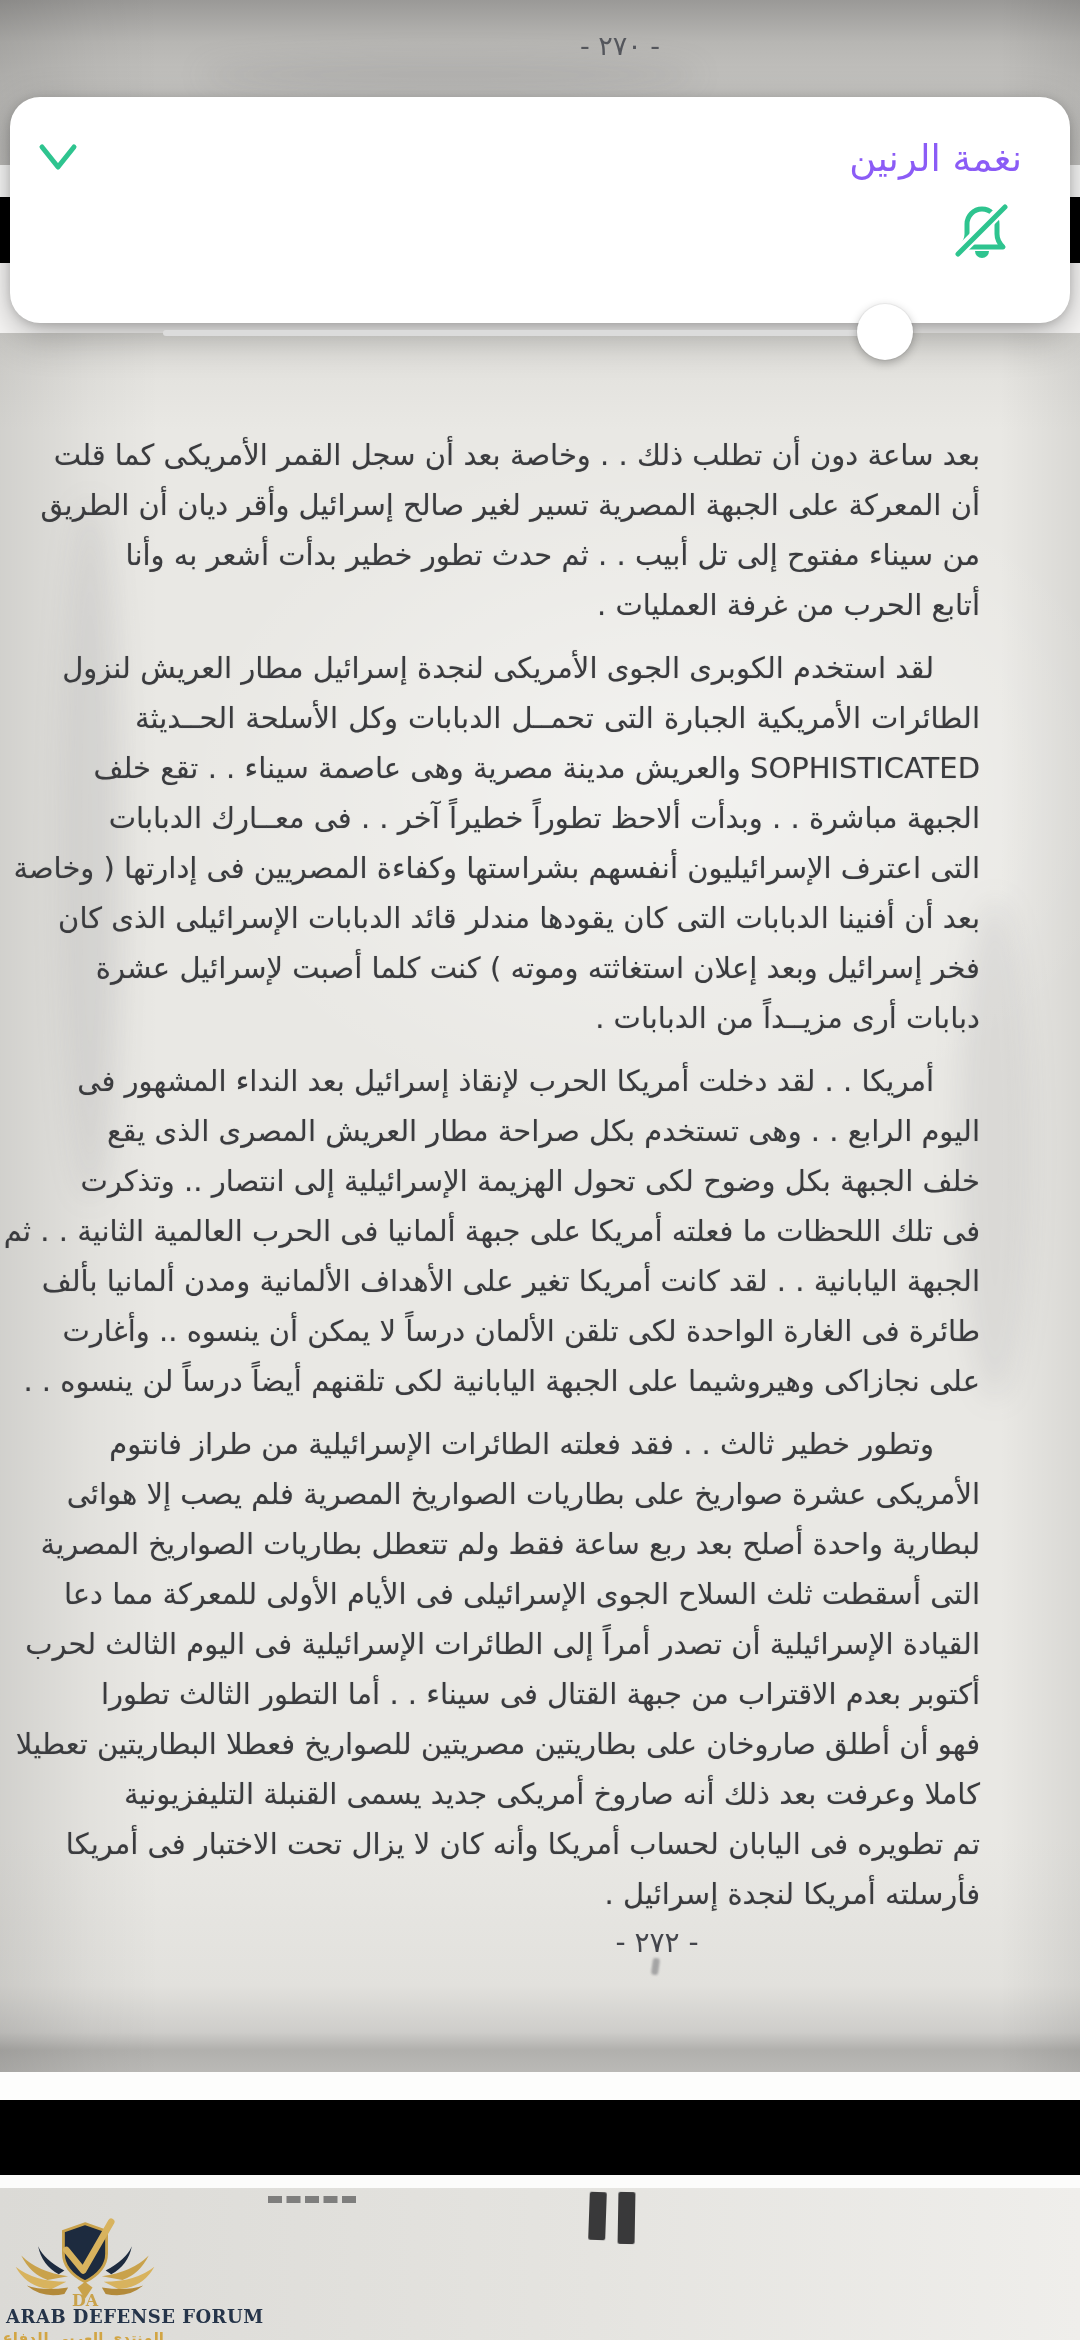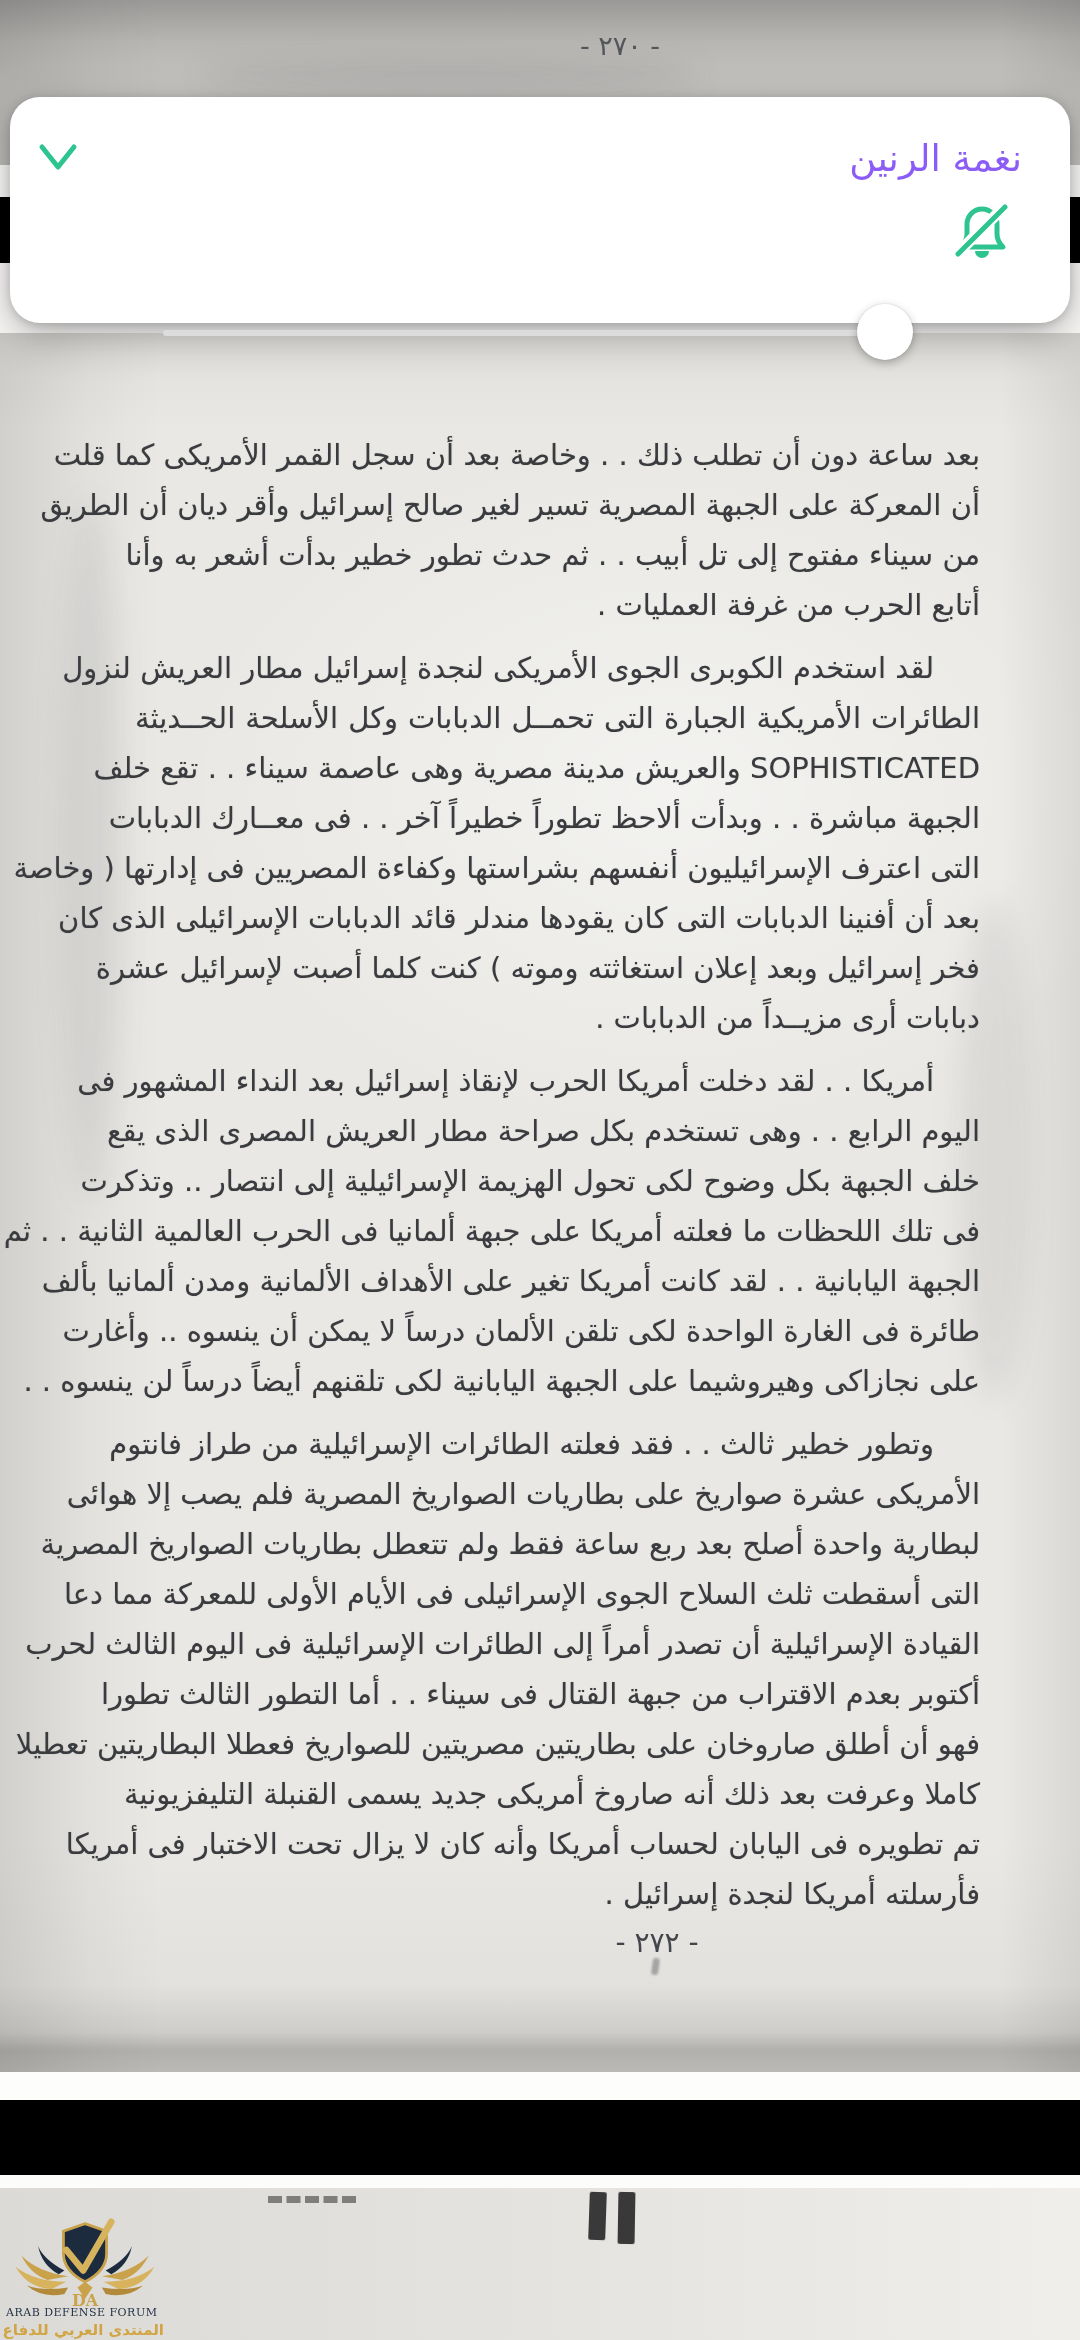--- a/index.html
+++ b/index.html
@@ -67,21 +67,21 @@
     border-top:7px dashed #2f2f31;opacity:.55;filter:blur(.5px);
   }
   .bar-artifact{position:absolute;top:4px;width:17px;height:48px;background:#141416;opacity:.82;border-radius:2px;filter:blur(.6px);}
   .bar-artifact.b1{left:589px;transform:rotate(2deg);}
   .bar-artifact.b2{left:618px;transform:rotate(1deg);height:52px;}
 
   
   .logo{position:absolute;left:6px;top:30px;width:158px;}
   .logo svg{display:block;margin:0 auto;}
   .logo-en{
-    text-align:left;color:#253449;font-weight:normal;font-size:11px;
+    text-align:left;color:#253449;font-weight:bold;font-size:18px;
     letter-spacing:.5px;font-family:"DejaVu Serif","Liberation Serif",serif;white-space:nowrap;margin-top:-2px;
   }
   .logo-ar{
     text-align:center;color:#d2a544;font-size:15px;font-weight:bold;
     margin-top:2px;white-space:nowrap;direction:rtl;
   }
 
   
   .volume-card{
     position:absolute;left:10px;top:97px;width:1060px;height:226px;

